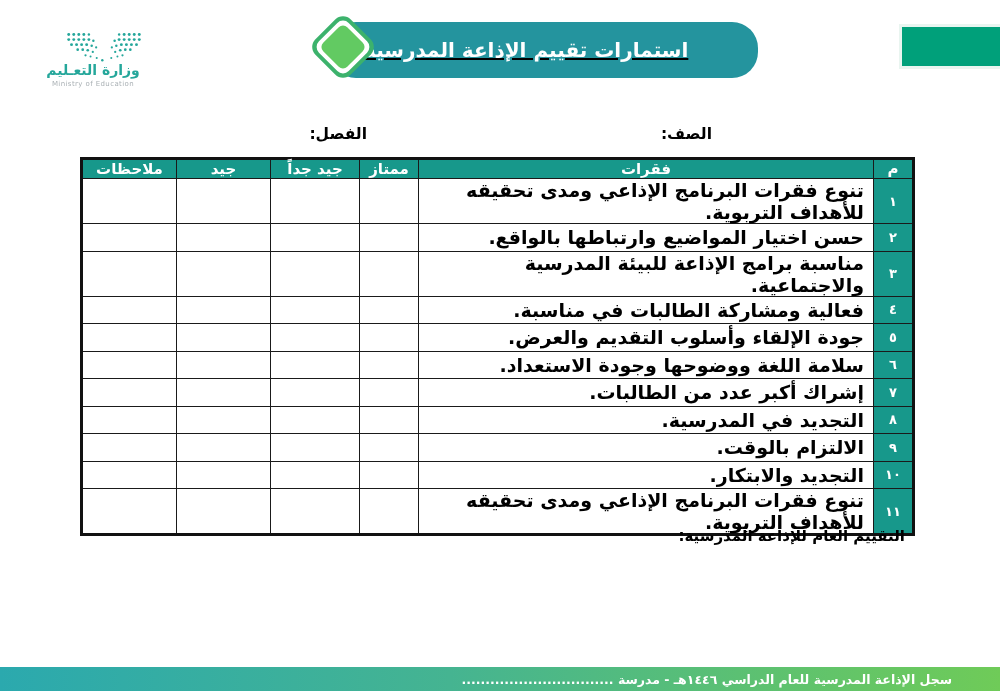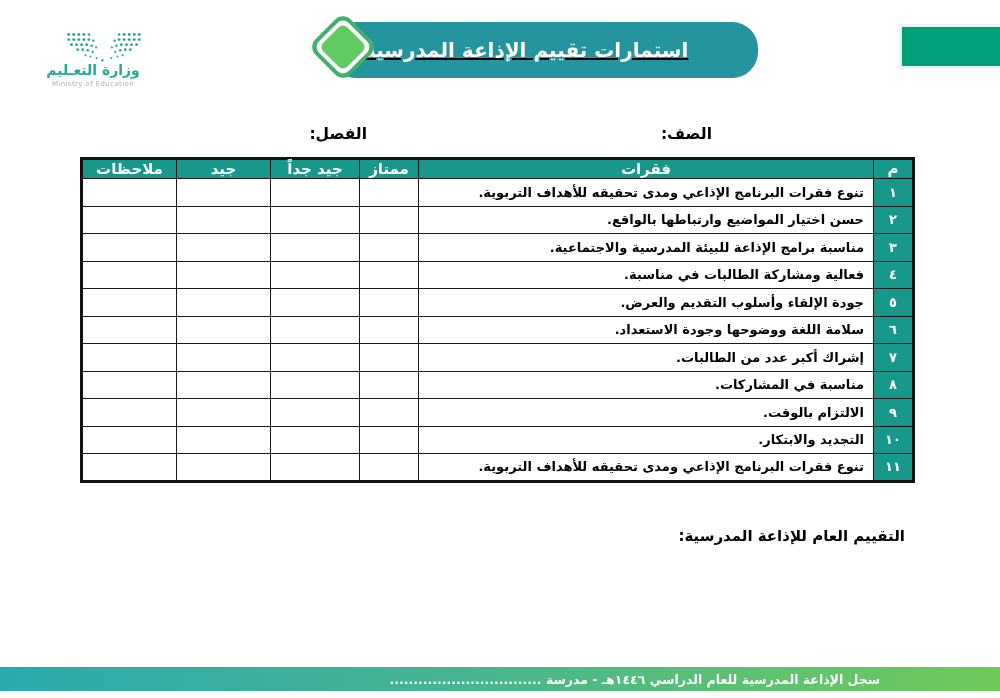--- a/index.html
+++ b/index.html
@@ -41,33 +41,33 @@
   
   .eval-table { position:absolute; right:85px; top:157px; width:832px;
             border-collapse:collapse; table-layout:fixed; direction:rtl; }
   .eval-table th, .eval-table td { border:1.5px solid #1a1a1a; }
   .eval-table { border:3px solid #111111; }
   .eval-table thead th { background:#17988b; color:#ffffff; font-size:15px;
             font-weight:bold; height:14px; text-align:center; }
   .eval-table tbody tr { height:27.5px; }
   .eval-table td.num { background:#17988b; color:#ffffff; font-size:13px;
             font-weight:bold; text-align:center; }
-  .eval-table td.item { background:#ffffff; color:#000000; font-size:13px;
+  .eval-table td.item { background:#ffffff; color:#000000; font-size:19px;
             font-weight:bold; text-align:right; padding-right:9px; }
   .eval-table td.blank { background:#ffffff; }
 
   
   .overall-label { position:absolute; right:95px; top:527px; font-size:15px;
             font-weight:bold; color:#000000; direction:rtl; }
 
   
   .footer-bar { position:absolute; left:0; top:667px; width:1000px; height:24px;
             background:linear-gradient(to right,#2ba9ae 0%,#45b491 45%,#6fcb58 100%);
             display:flex; align-items:center; }
-  .footer-text { width:100%; text-align:right; padding-right:120px; color:#ffffff;
+  .footer-text { width:100%; text-align:right; padding-right:48px; color:#ffffff;
             font-size:12.5px; font-weight:bold; direction:rtl; }
 </style>
 </head>
 <body>
 
 <div class="page">
 
   <div class="logo">
     <svg class="logo-dots" width="84" height="36" viewBox="0 0 150 60">
       <g fill="#25a79b">
@@ -211,21 +211,21 @@
         <tr>
           <td class="num">٧</td>
           <td class="item">إشراك أكبر عدد من الطالبات.</td>
           <td class="blank"></td>
           <td class="blank"></td>
           <td class="blank"></td>
           <td class="blank"></td>
         </tr>
         <tr>
           <td class="num">٨</td>
-          <td class="item">مناسبة في المشاركات.</td>
+          <td class="item">التجديد في المدرسية.</td>
           <td class="blank"></td>
           <td class="blank"></td>
           <td class="blank"></td>
           <td class="blank"></td>
         </tr>
         <tr>
           <td class="num">٩</td>
           <td class="item">الالتزام بالوقت.</td>
           <td class="blank"></td>
           <td class="blank"></td>

